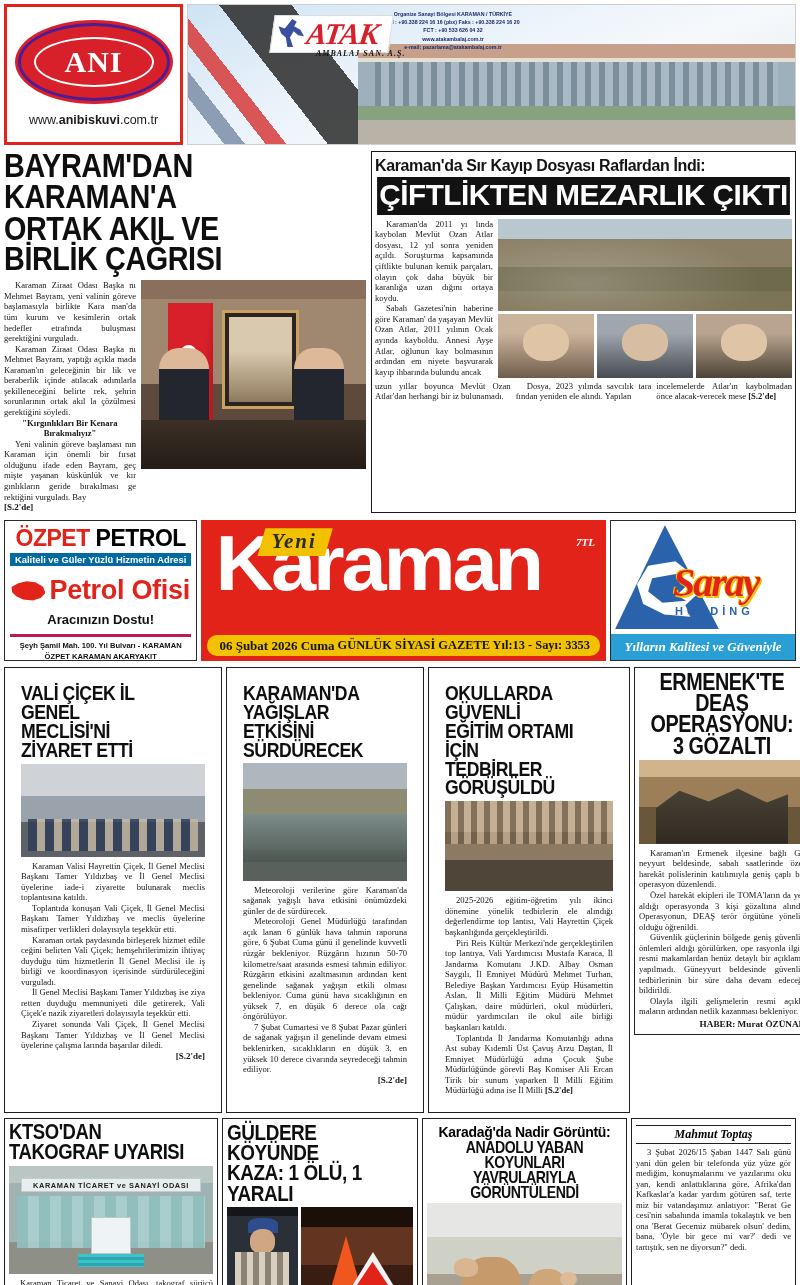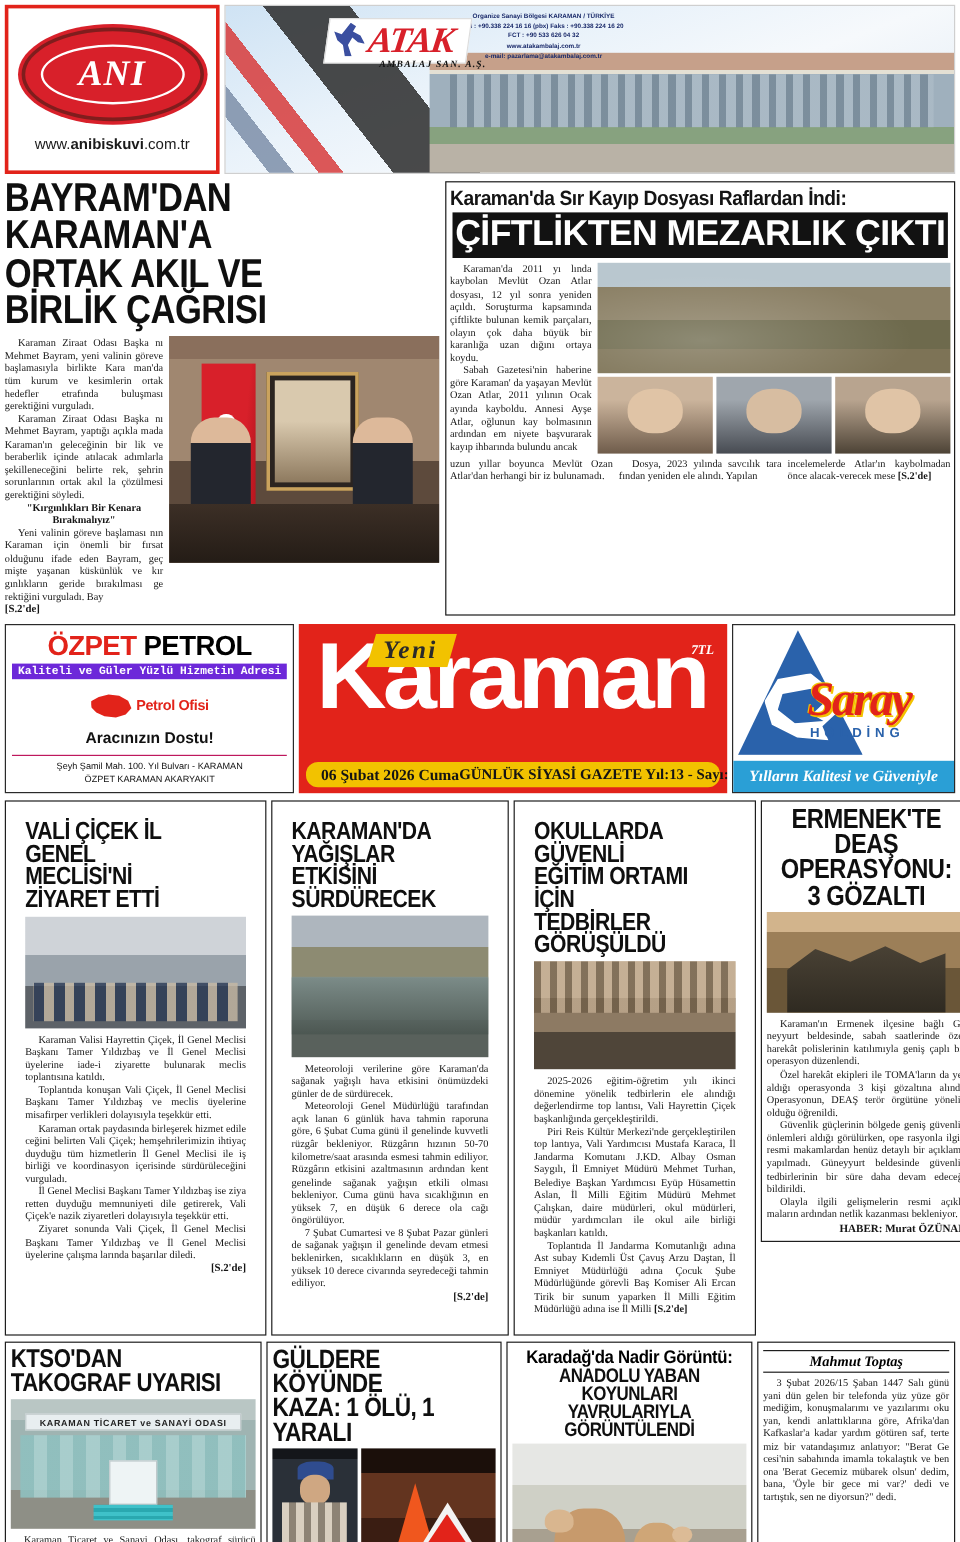--- a/index.html
+++ b/index.html
@@ -36,25 +36,24 @@
 
   
   .adstrip { display: flex; gap: 4px; height: 141px; }
   .ad-ani {
     flex: 0 0 179px; border: 3px solid #e2231a; background: #fff;
     display: flex; flex-direction: column; align-items: center; justify-content: center;
     padding: 4px;
   }
   .ani-oval {
     width: 152px; height: 78px; border-radius: 50%;
-    background: #d8202a; border: 3px solid #7f1d1d;
+    background: #d8202a; border: 3px solid #4c1d95;
     box-shadow: 0 0 0 3px #d8202a;
     display: flex; align-items: center; justify-content: center;
     margin-bottom: 12px;
-    font-style: italic;
   }
   .ani-inner {
     width: 120px; height: 50px; border-radius: 50%;
     border: 2.5px solid #fff;
     display: flex; align-items: center; justify-content: center;
   }
   .ani-txt {
     font-family: "Liberation Serif", serif; font-weight: bold;
     font-size: 30px; color: #fff; letter-spacing: 1px;
   }
@@ -225,41 +224,41 @@
   .ad-ozpet {
     flex: 0 0 186px; border: 1.2px solid #2a2a2a; background: #fff;
     padding: 6px 5px; display: flex; flex-direction: column; align-items: center;
   }
   .ozpet-t {
     font-family: "Liberation Sans", sans-serif; font-weight: bold; font-size: 23px;
     letter-spacing: -0.5px; line-height: 1;
   }
   .ozpet-t .r { color: #e2231a; }
   .ozpet-sub {
-    background: #6d28d9; color: #fff; font-family: Liberation Mono, monospace;
+    background: #0369a1; color: #fff; font-family: Liberation Sans, sans-serif;
     font-weight: bold; font-size: 9.4px; padding: 1px 5px; margin-top: 3px;
     white-space: nowrap;
   }
   .po-row { display: flex; align-items: center; gap: 4px; margin-top: 9px; }
   .po-dog {
     width: 34px; height: 26px; background: #e2231a;
     clip-path: polygon(0 36%,20% 22%,44% 14%,70% 18%,92% 34%,100% 58%,86% 78%,62% 88%,34% 84%,14% 72%,2% 56%);
   }
   .po-txt {
     font-family: "Liberation Sans", sans-serif; font-weight: bold;
-    font-size: 12px; color: #e2231a; letter-spacing: -0.3px;
+    font-size: 27px; color: #e2231a; letter-spacing: -0.3px;
   }
   .po-slog {
     font-family: "Liberation Sans", sans-serif; font-weight: bold;
     font-size: 13px; color: #111; margin-top: 6px;
   }
   .ozpet-addr {
-    border-top: 1px solid #be185d; margin-top: 7px; padding-top: 3px; width: 100%;
+    border-top: 3px solid #be185d; margin-top: 7px; padding-top: 3px; width: 100%;
     text-align: center; font-family: "Liberation Sans", sans-serif;
-    font-weight: normal; font-size: 7.6px; color: #111; line-height: 1.45;
+    font-weight: bold; font-size: 7.6px; color: #111; line-height: 1.45;
   }
 
   .mast-mid {
     flex: 1 1 auto; background: #e2231a; position: relative; overflow: hidden;
   }
   .mast-title {
     font-family: "Liberation Sans", sans-serif; font-weight: bold;
     font-size: 78px; color: #fff; line-height: 0.82;
     letter-spacing: -3px; padding: 12px 0 0 14px;
     transform: scaleX(1.04); transform-origin: left top;

